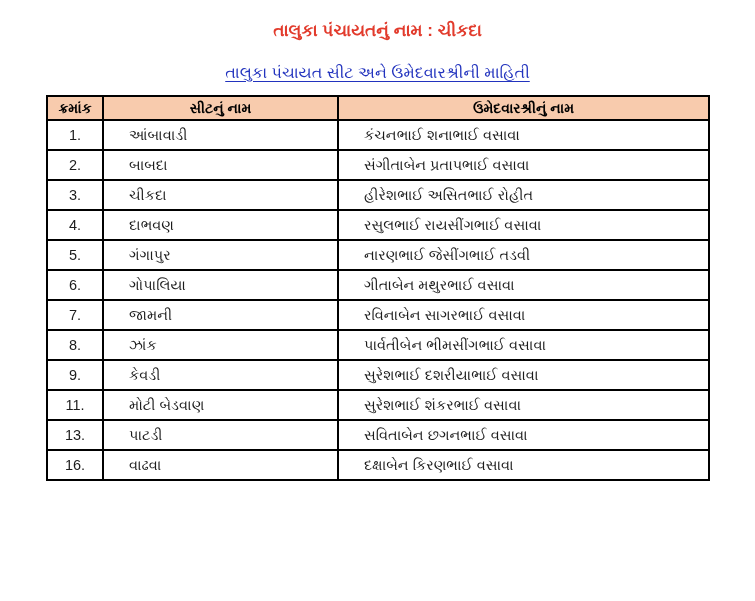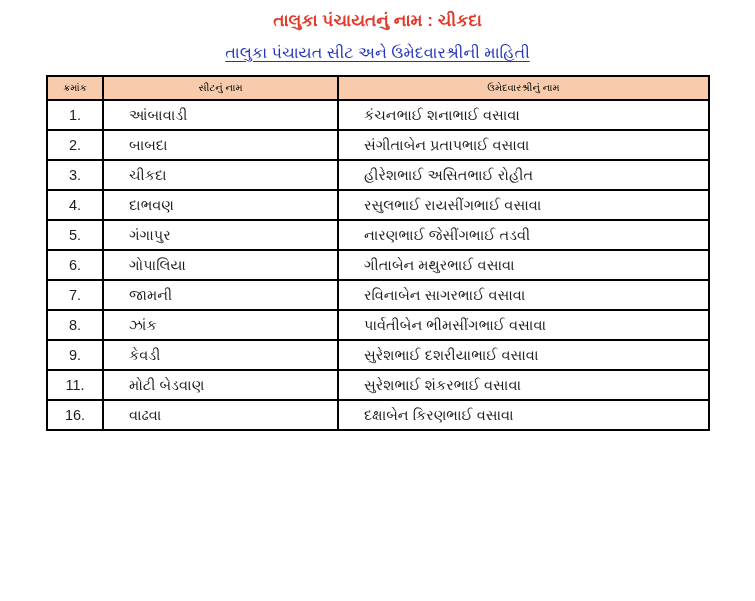--- a/index.html
+++ b/index.html
@@ -13,21 +13,21 @@
   html, body { margin: 0; padding: 0; background: #ffffff; }
   body { font-family: "Liberation Sans", "DejaVu Sans", sans-serif; }
   .page {
     width: 755px;
     height: 601px;
     background: #ffffff;
     overflow: hidden;
     position: relative;
   }
   .title {
-    margin: 0;
+    margin: 10px;
     padding-top: 9px;
     text-align: center;
     font-size: 17px;
     line-height: 23px;
     font-weight: bold;
     color: var(--title-color);
   }
   .subtitle {
     margin: 0;
     padding-top: 10px;
@@ -48,22 +48,22 @@
   }
   .candidates-table th,
   .candidates-table td {
     border: 2px solid var(--border-color);
     overflow: hidden;
     white-space: nowrap;
   }
   .candidates-table th {
     background: var(--header-bg);
     height: 24px;
-    font-size: 10px;
-    font-weight: normal;
+    font-size: 14px;
+    font-weight: bold;
     text-align: center;
     color: #000000;
     padding: 1px 2px;
   }
   .candidates-table td {
     height: 30px;
     font-size: 14.5px;
     padding: 2px 4px;
     vertical-align: middle;
   }
@@ -136,19 +136,24 @@
           <td class="cell-serial">9.</td>
           <td class="cell-seat">કેવડી</td>
           <td class="cell-candidate">સુરેશભાઈ દશરીયાભાઈ વસાવા</td>
         </tr>
         <tr>
           <td class="cell-serial">11.</td>
           <td class="cell-seat">મોટી બેડવાણ</td>
           <td class="cell-candidate">સુરેશભાઈ શંકરભાઈ વસાવા</td>
         </tr>
         <tr>
+          <td class="cell-serial">13.</td>
+          <td class="cell-seat">પાટડી</td>
+          <td class="cell-candidate">સવિતાબેન છગનભાઈ વસાવા</td>
+        </tr>
+        <tr>
           <td class="cell-serial">16.</td>
           <td class="cell-seat">વાઢવા</td>
           <td class="cell-candidate">દક્ષાબેન કિરણભાઈ વસાવા</td>
         </tr>
       </tbody>
   </table>
 </div>
 
 </body></html>

